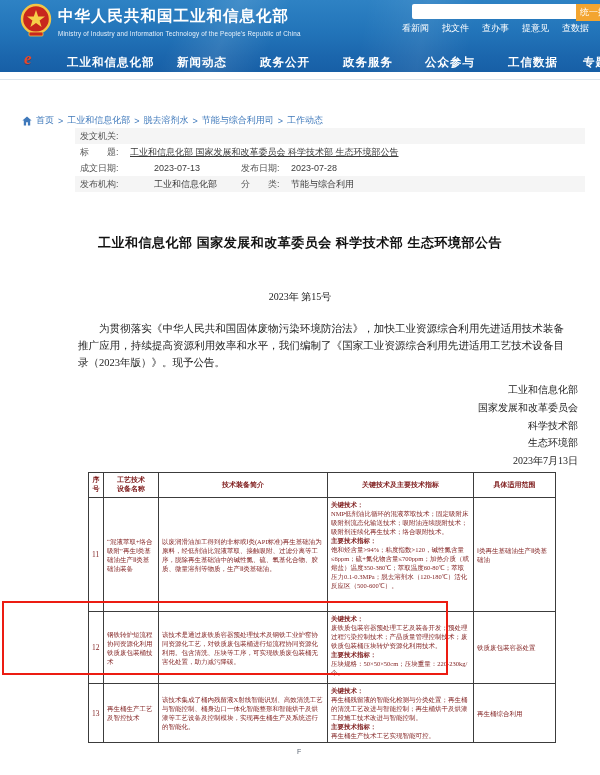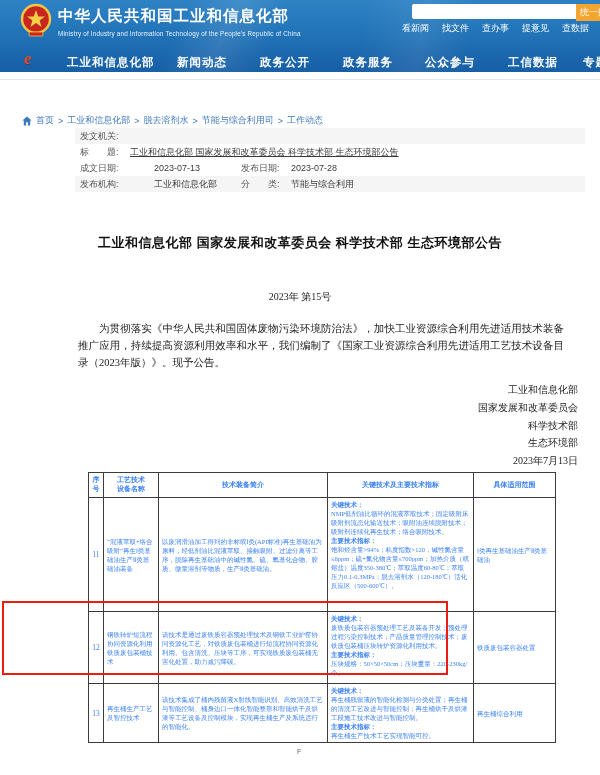--- a/index.html
+++ b/index.html
@@ -51,26 +51,26 @@
           font-size:13px;font-weight:bold;color:#111;letter-spacing:.5px;}
   .doc-number{position:absolute;left:0;top:290px;width:600px;text-align:center;
           font-family:"Liberation Serif",serif;font-size:10px;color:#222;}
   .doc-para{position:absolute;left:78px;top:320px;width:486px;font-family:"Liberation Serif",serif;
           font-size:10.5px;line-height:17px;color:#222;text-indent:21px;text-align:justify;}
   .doc-sign{position:absolute;right:22px;top:381px;text-align:right;
           font-family:"Liberation Serif",serif;font-size:10px;line-height:17.8px;color:#222;}
 
   
   table.catalog{position:absolute;left:88px;top:472px;width:467px;border-collapse:collapse;
-          table-layout:fixed;font-family:"Liberation Serif",serif;color:#3b82f6;}
+          table-layout:fixed;font-family:"Liberation Serif",serif;color:#7f1d1d;}
   .catalog th,.catalog td{border:1px solid #3c3c3c;overflow:hidden;}
   .catalog th{font-size:7px;line-height:9px;font-weight:bold;padding:1px;height:22px;text-align:center;}
   .catalog th .wrap{display:inline-block;width:32px;}
   .catalog td{font-size:6.5px;line-height:9px;padding:2px 3px;vertical-align:middle;text-align:left;}
-  .catalog td.no{text-align:center;font-size:7.5px;}
+  .catalog td.no{font-size:7.5px;}
   .catalog td.keycell{vertical-align:top;}
   .catalog .lab{font-weight:bold;}
 
   
   .red-box{position:absolute;left:2px;top:601px;width:442px;height:70px;
           border:2px solid #ec1c12;z-index:30;pointer-events:none;}
 
   .page-mark{position:absolute;left:297px;top:748px;font-size:7px;color:#5a6472;}
 </style>
 </head>

